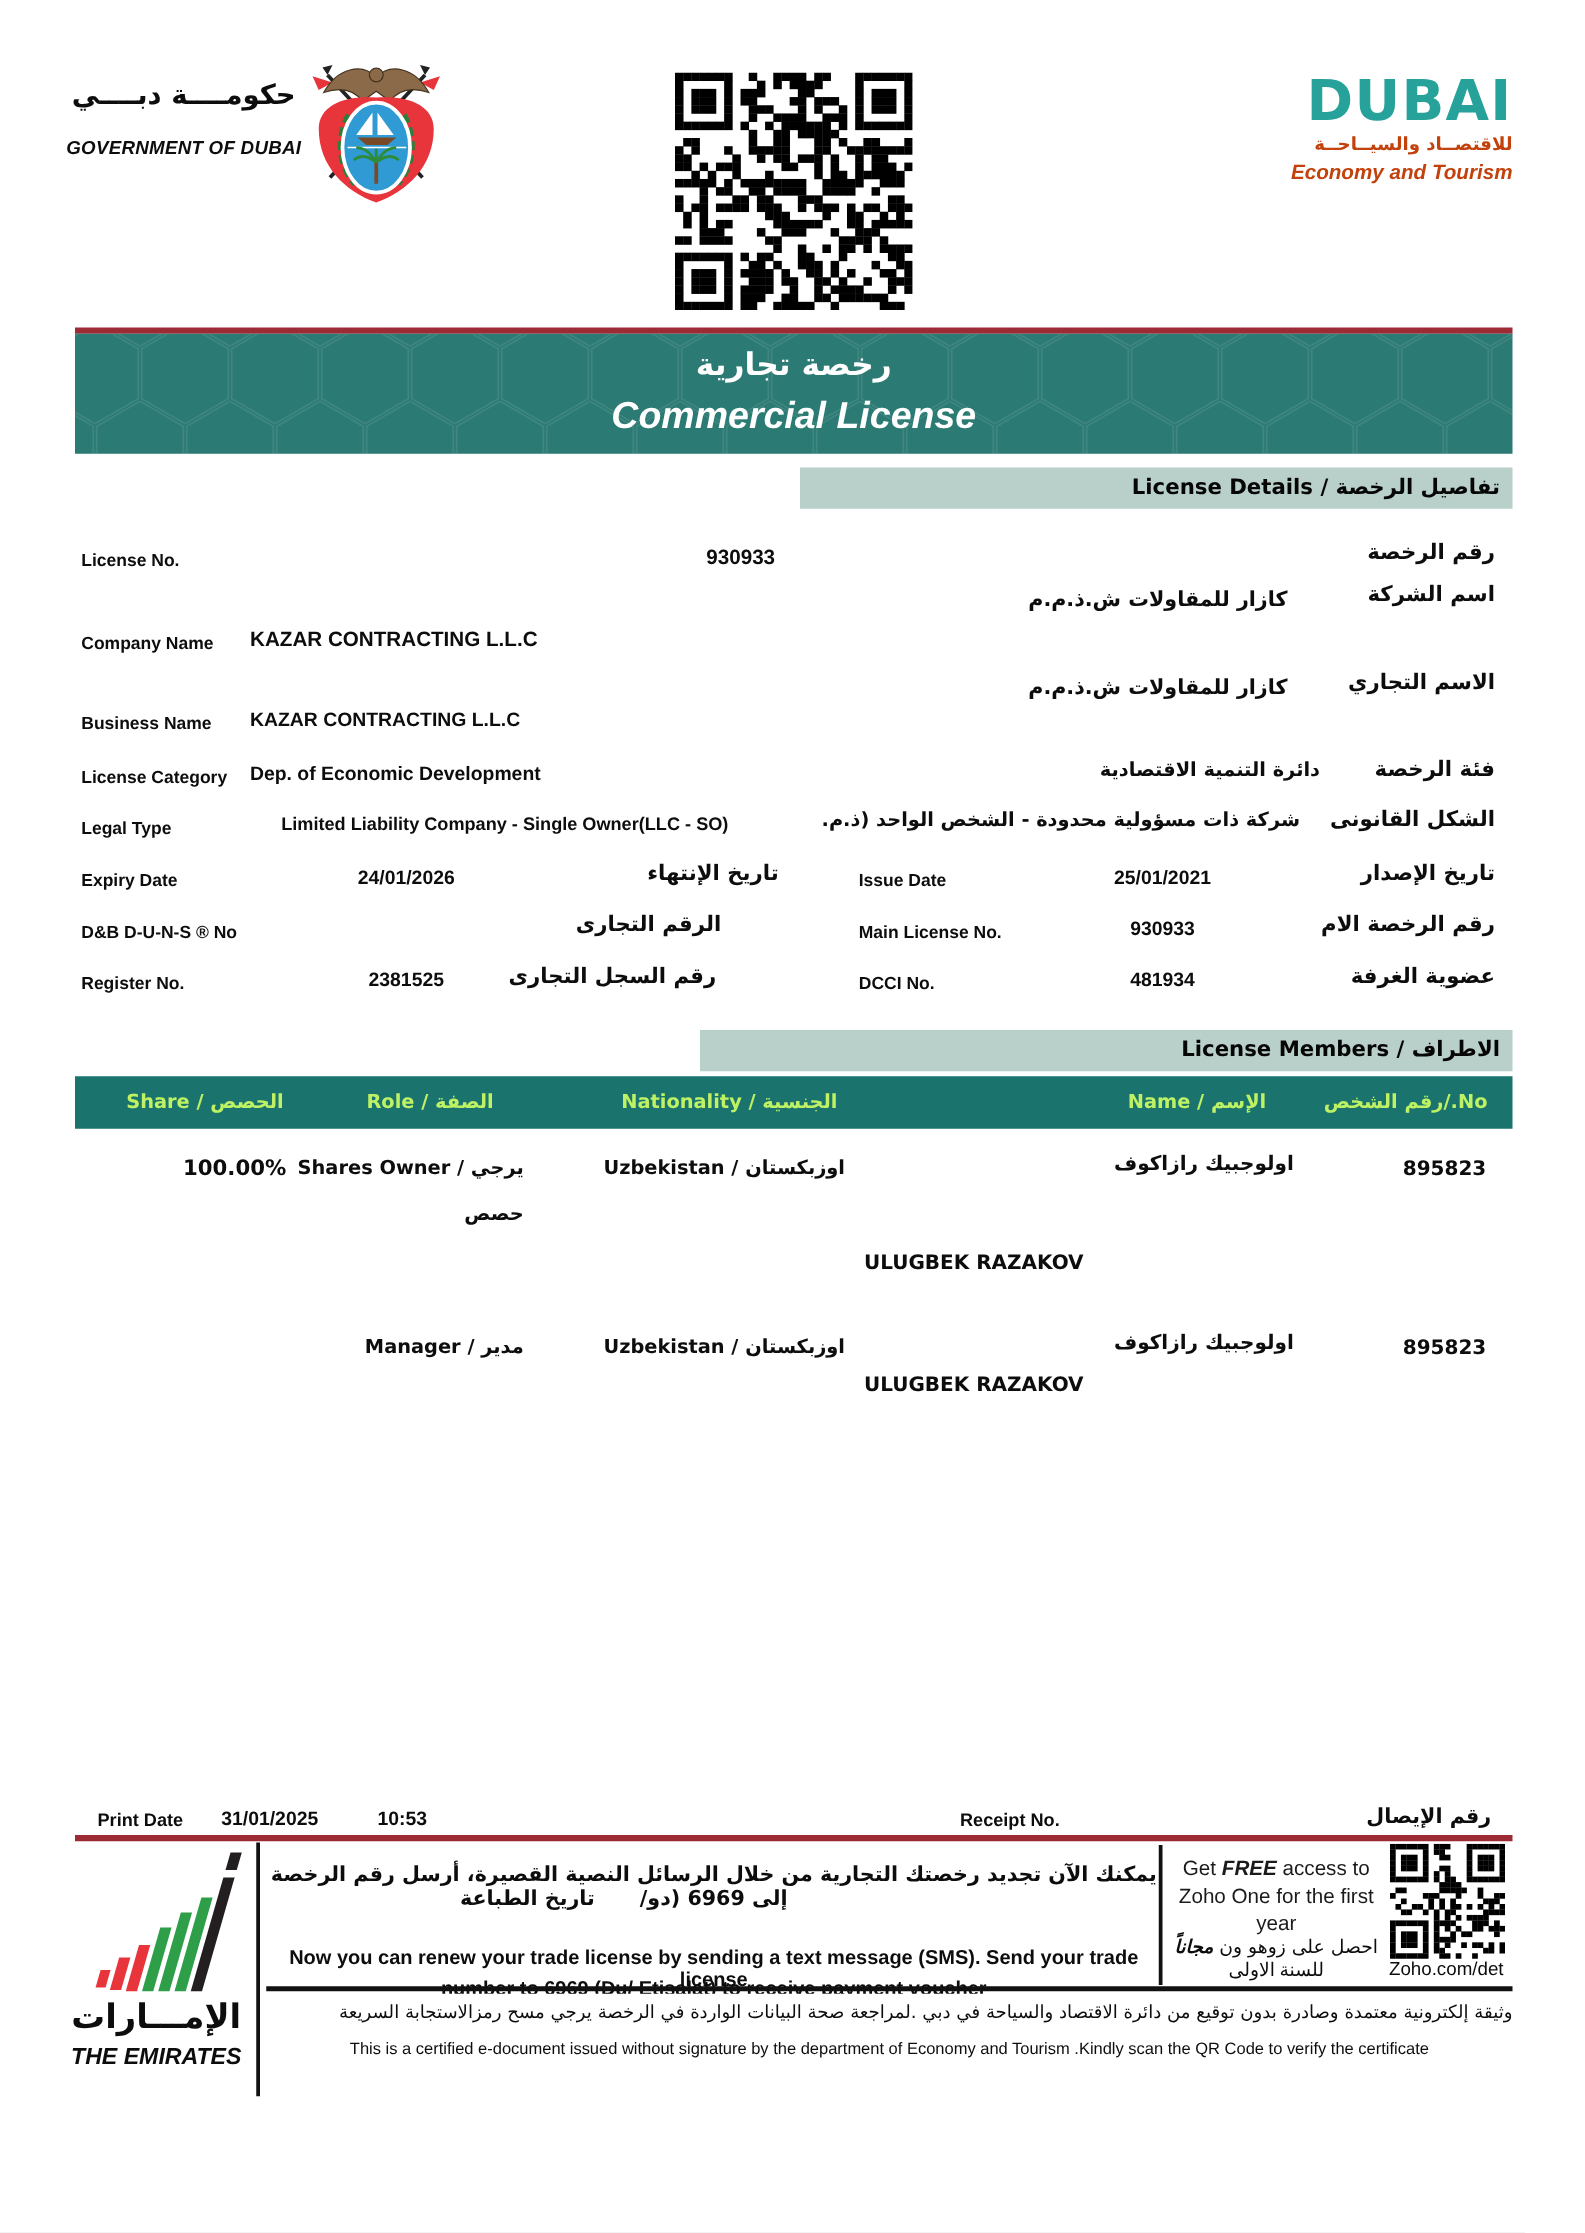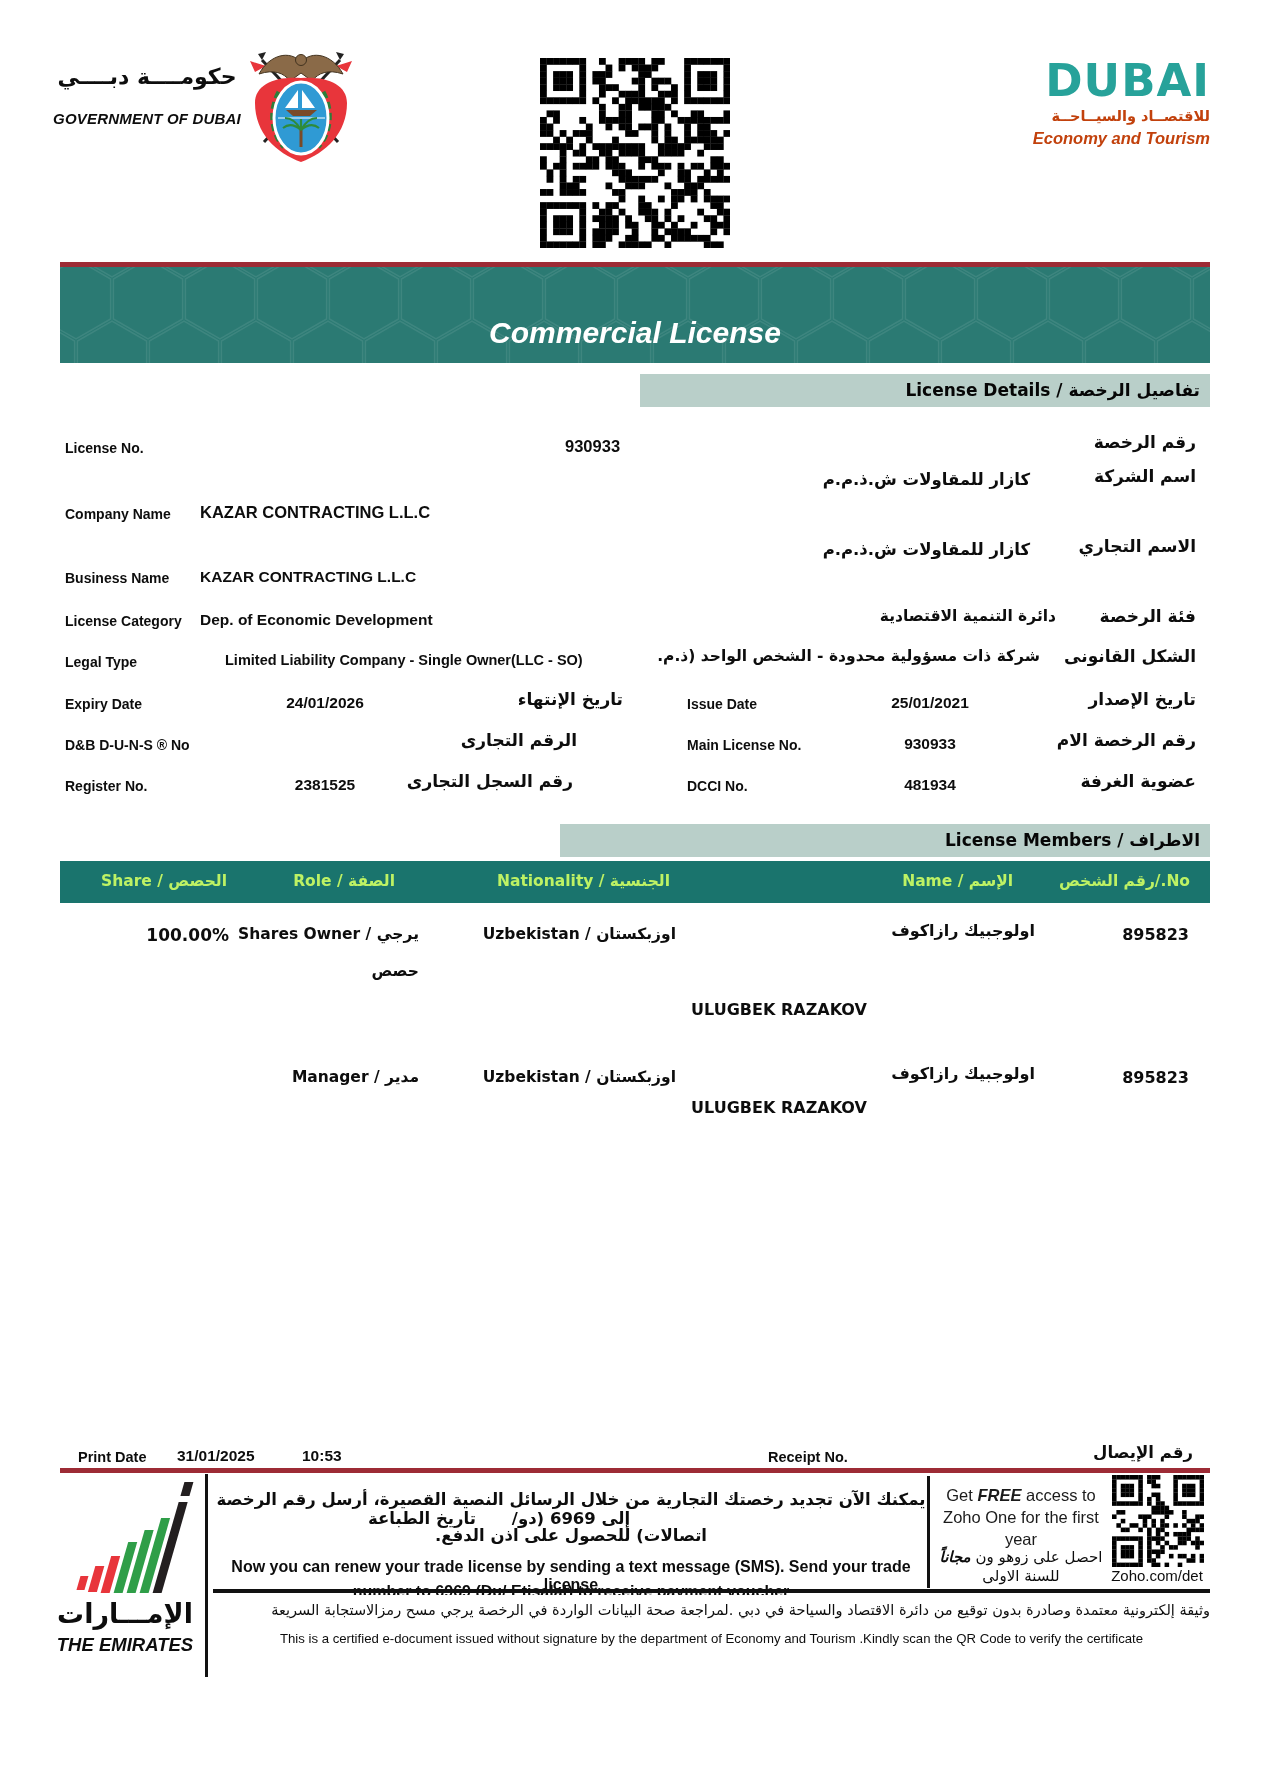--- a/index.html
+++ b/index.html
@@ -574,20 +574,21 @@
           <polygon points="770.6,176.0 736.0,196.0 701.4,176.0 701.4,136.0 736.0,116.0 770.6,136.0"></polygon>
           <polygon points="842.6,176.0 808.0,196.0 773.4,176.0 773.4,136.0 808.0,116.0 842.6,136.0"></polygon>
           <polygon points="914.6,176.0 880.0,196.0 845.4,176.0 845.4,136.0 880.0,116.0 914.6,136.0"></polygon>
           <polygon points="986.6,176.0 952.0,196.0 917.4,176.0 917.4,136.0 952.0,116.0 986.6,136.0"></polygon>
           <polygon points="1058.6,176.0 1024.0,196.0 989.4,176.0 989.4,136.0 1024.0,116.0 1058.6,136.0"></polygon>
           <polygon points="1130.6,176.0 1096.0,196.0 1061.4,176.0 1061.4,136.0 1096.0,116.0 1130.6,136.0"></polygon>
           <polygon points="1202.6,176.0 1168.0,196.0 1133.4,176.0 1133.4,136.0 1168.0,116.0 1202.6,136.0"></polygon>
           <polygon points="1274.6,176.0 1240.0,196.0 1205.4,176.0 1205.4,136.0 1240.0,116.0 1274.6,136.0"></polygon>
         </g>
       </svg>
+    <div class="abs ar ctr" style="left:0;top:10px;width:1150px;font-size:25px;font-weight:bold;color:#fff;">رخصة تجارية</div>
     <div class="abs ctr b" style="left:0;top:49px;width:1150px;font-size:30px;color:#fff;">Commercial License</div>
   </div>
 
   <div class="abs sageband" style="left:640px;top:374px;width:570px;height:33px;">
     <span class="t">License Details / تفاصيل الرخصة</span>
   </div>
 
   <span class="abs lbl-en" style="left:65px;top:440px">License No.</span>
   <span class="abs val-lg" style="left:565px;top:437px">930933</span>
   <span class="abs lbl-ar" style="right:72px;top:432px">رقم الرخصة</span>
@@ -680,33 +681,32 @@
       <rect x="123" y="2" width="9" height="14" fill="#231f20"></rect>
       <rect x="123" y="22" width="9" height="91" fill="#231f20"></rect>
     </g>
   </svg>
   <div class="abs ar ctr" style="left:50px;top:1598px;width:150px;font-size:27px;font-weight:bold;">الإمـــارات</div>
   <div class="abs ctr b" style="left:50px;top:1634px;width:150px;font-size:18.5px;">THE EMIRATES</div>
 
   <div class="abs blk" style="left:205px;top:1474px;width:3px;height:203px;"></div>
 
   <div class="abs ctr smsar" style="left:215px;top:1490px;width:712px;">يمكنك الآن تجديد رخصتك التجارية من خلال الرسائل النصية القصيرة، أرسل رقم الرخصة إلى 6969 (دو/</div>
-  <div class="abs ctr smsar" style="left:215px;top:1526px;width:712px;">اتصالات) للحصول على اذن الدفع.</div>
   <div class="abs ctr smsen" style="left:215px;top:1558px;width:712px;">Now you can renew your trade license by sending a text message (SMS).  Send your trade license</div>
   <div class="abs ctr" style="left:215px;top:1583px;width:712px;height:12px;overflow:hidden;">
     <span class="smsen">number to 6969 (Du/ Etisalat) to receive payment voucher</span>
   </div>
   <div class="abs blk" style="left:213px;top:1589px;width:997px;height:4px;"></div>
 
   <div class="abs blk" style="left:927px;top:1476px;width:3px;height:112px;"></div>
   <div class="abs ctr zoho-t" style="left:934px;top:1484px;width:174px;"><span>Get </span><span class="b">FREE</span><span> access to</span></div>
   <div class="abs ctr zoho-t" style="left:934px;top:1506px;width:174px;">Zoho One for the first</div>
   <div class="abs ctr zoho-t" style="left:934px;top:1528px;width:174px;">year</div>
   <div class="abs ctr ar" style="left:934px;top:1548px;width:174px;font-size:15px;"><span>احصل على زوهو ون </span><span class="b">مجاناً</span></div>
-  <div class="abs ctr ar" style="left:934px;top:1567px;width:174px;font-size:15px;">للسنة الاولى</div>
+  <div class="abs ctr ar" style="left:934px;top:1567px;width:174px;font-size:15px;font-family:Liberation Serif, serif;">للسنة الاولى</div>
   <svg id="qr-zoho" class="abs" style="left:1112px;top:1475px" width="92" height="92" viewBox="0 0 92 92">
       <rect width="92" height="92" fill="#fff"></rect>
       <g fill="#000">
         <rect x="0.00" y="0.00" width="4.56" height="4.56"></rect>
         <rect x="4.38" y="0.00" width="4.56" height="4.56"></rect>
         <rect x="8.76" y="0.00" width="4.56" height="4.56"></rect>
         <rect x="13.14" y="0.00" width="4.56" height="4.56"></rect>
         <rect x="17.52" y="0.00" width="4.56" height="4.56"></rect>
         <rect x="21.90" y="0.00" width="4.56" height="4.56"></rect>
         <rect x="26.29" y="0.00" width="4.56" height="4.56"></rect>

